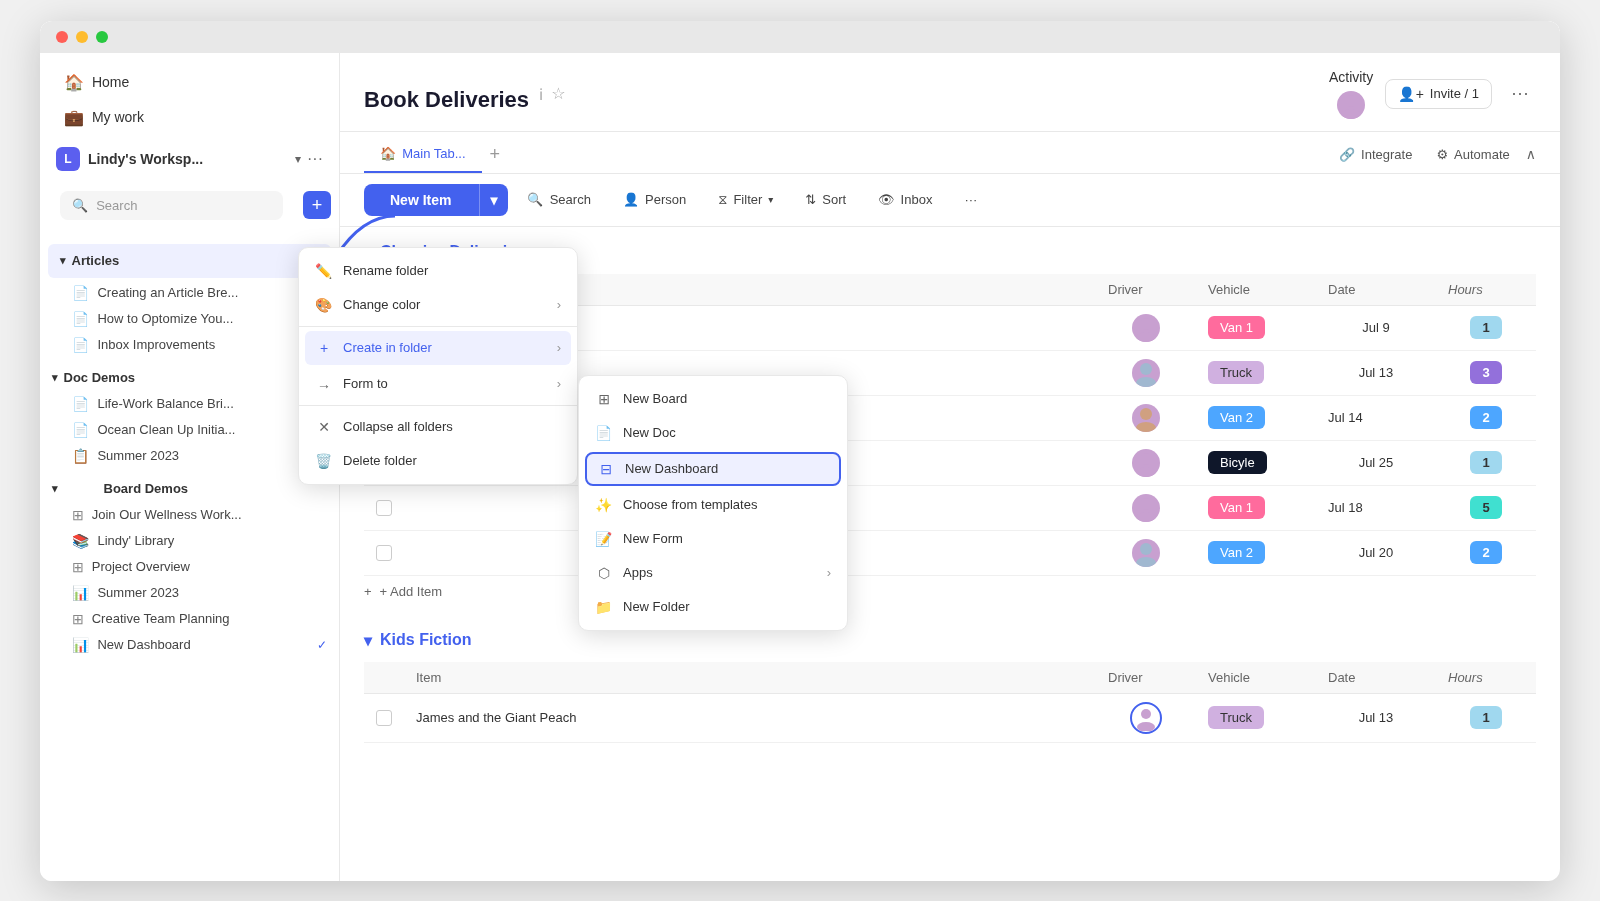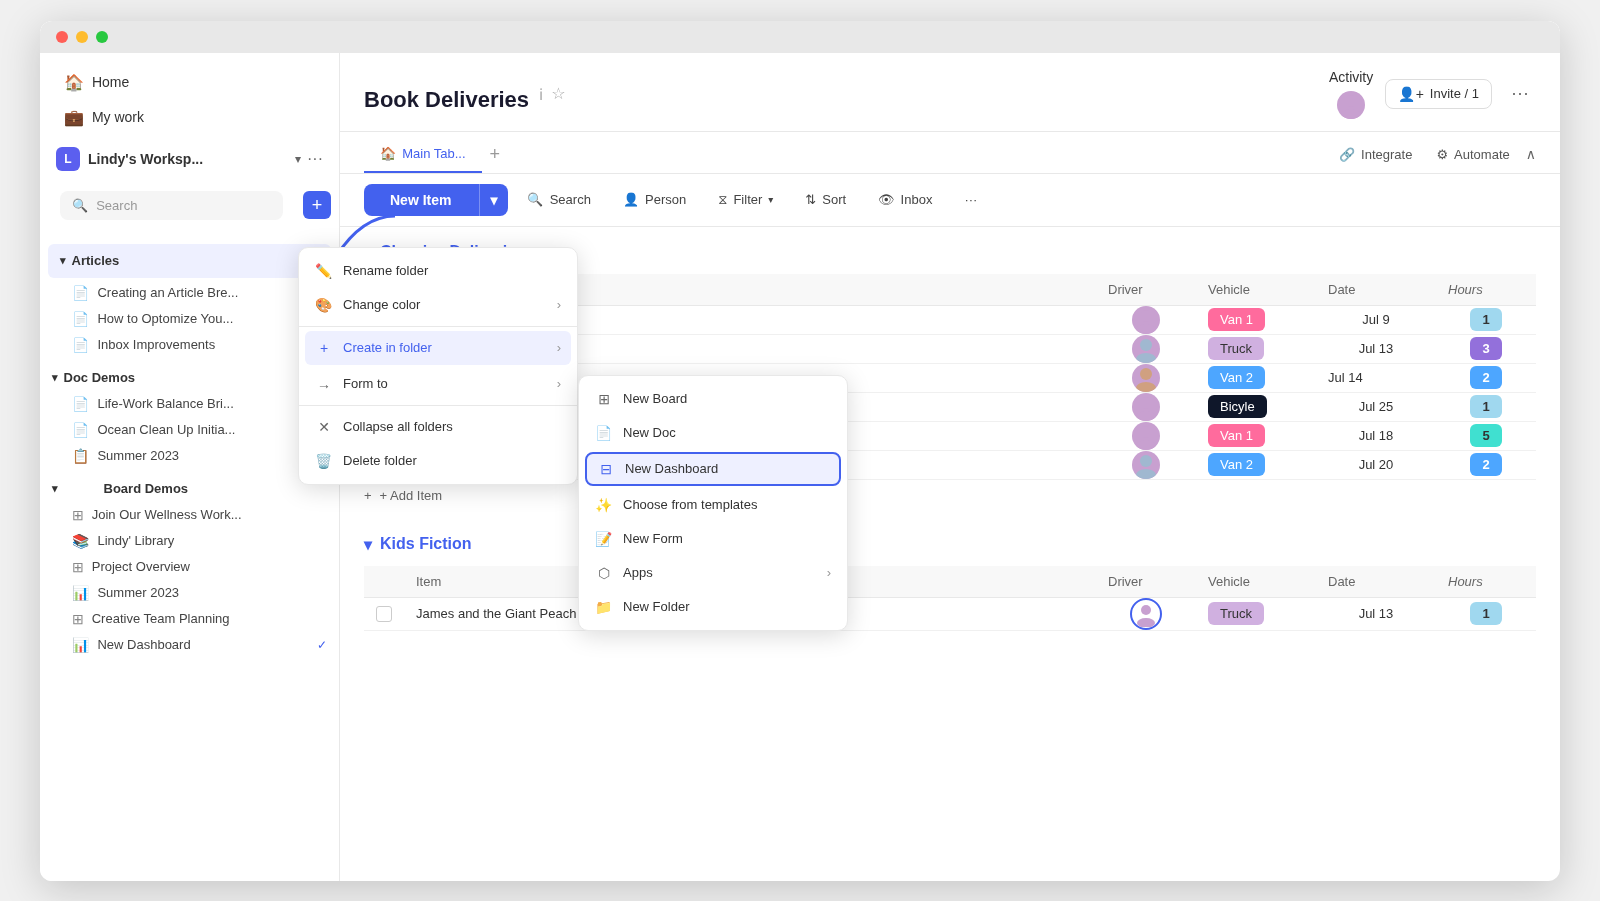--- a/index.html
+++ b/index.html
@@ -47,21 +47,21 @@
     .toolbar { display: flex; align-items: center; gap: 8px; padding: 10px 24px; border-bottom: 1px solid #e8e8e8; }
     .new-item-btn { display: flex; align-items: center; gap: 2px; background: #4361ee; color: #fff; border-radius: 8px; font-size: 14px; font-weight: 600; cursor: pointer; }
     .new-item-main { padding: 8px 26px; border-radius: 9px; }
     .new-item-arrow { padding: 8px 10px; border-left: 1px solid rgba(255,255,255,0.3); }
     .toolbar-btn { display: flex; align-items: center; gap: 6px; padding: 7px 12px; font-size: 13px; color: #444; cursor: pointer; border-radius: 6px; }
     
     .table-area { flex: 1; overflow-y: auto; padding: 16px 24px; }
     .section-title { display: flex; align-items: center; gap: 8px; font-size: 16px; font-weight: 700; color: #4361ee; margin-bottom: 12px; cursor: pointer; }
     .table { width: 100%; border-collapse: collapse; }
     .table th { background: #f8f8f8; font-size: 13px; color: #666; font-weight: 500; padding: 8px 12px; text-align: left; border-bottom: 1px solid #e8e8e8; }
-    .table td { padding: 0 12px; border-bottom: 1px solid #f0f0f0; font-size: 13px; color: #333; }
+    .table td { padding: 8px 12px; border-bottom: 1px solid #f0f0f0; font-size: 13px; color: #333; }
     .check-col { width: 32px; }
     .item-col { min-width: 300px; }
     .driver-col { width: 100px; text-align: center; }
     .vehicle-col { width: 120px; text-align: center; }
     .date-col { width: 120px; text-align: center; }
     .hours-col { width: 100px; text-align: center; font-style: italic; }
     .checkbox { width: 16px; height: 16px; border: 1px solid #ccc; border-radius: 3px; cursor: pointer; }
     .vehicle-badge { padding: 4px 12px; border-radius: 6px; color: #fff; font-size: 13px; font-weight: 500; display: inline-block; }
     .van1 { background: #ff6b9d; }
     .truck { background: #d0b0e0; color: #333; }
@@ -385,21 +385,21 @@
                   <div class="driver-cell">
                     <div class="driver-avatar">
                       <svg width="28" height="28" viewBox="0 0 28 28">
                         <circle cx="14" cy="10" r="6" fill="#c8a0d0"></circle>
                         <ellipse cx="14" cy="24" rx="10" ry="6" fill="#c8a0d0"></ellipse>
                       </svg>
                     </div>
                   </div>
                 </td>
               <td><span class="vehicle-badge van1">Van 1</span></td>
-              <td style="text-align:center;">Jul 18</td>
+              <td style="text-align:left;">Jul 18</td>
               <td style="text-align:center;"><span class="hours-badge h5">5</span></td>
             </tr>
             <tr>
               <td>
                   <div class="checkbox"></div>
                 </td>
               <td></td>
               <td>
                   <div class="driver-cell">
                     <div class="driver-avatar">

